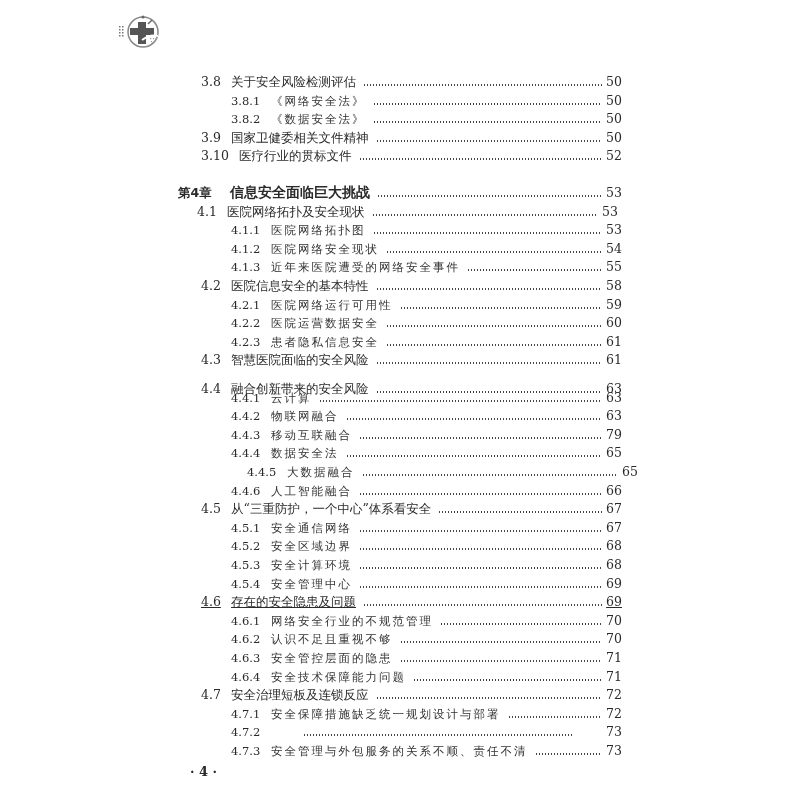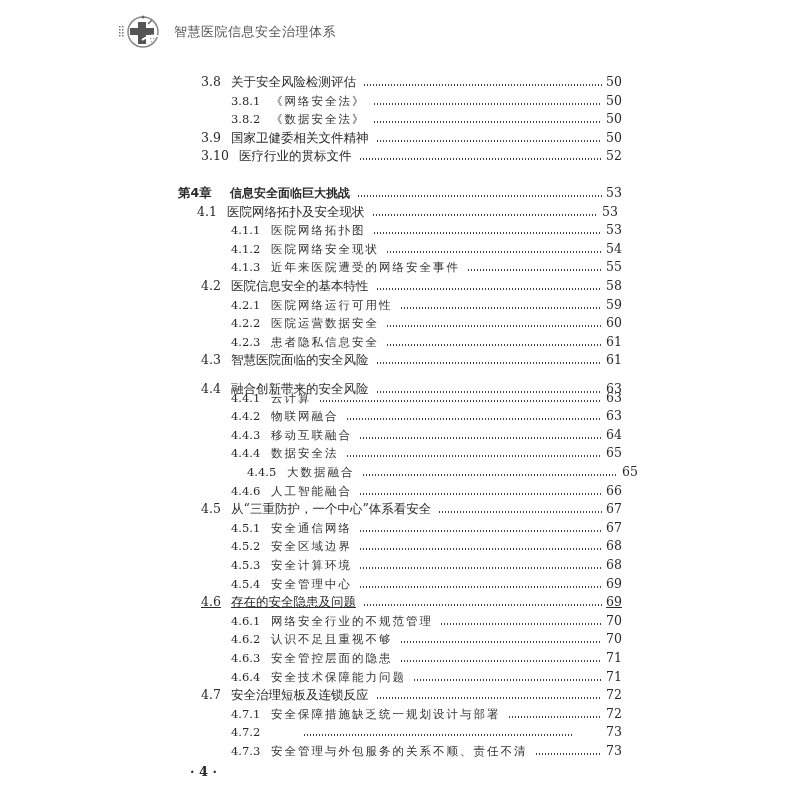--- a/index.html
+++ b/index.html
@@ -10,21 +10,21 @@
   .toc { position: absolute; left: 0; top: 72px; width: 800px; }
   .row { position: absolute; height: 18px; display: flex; align-items: center; font-size: 12.5px; line-height: 18px; }
   .row .num { white-space: nowrap; }
   .row .title { white-space: nowrap; padding-right: 3px; }
   .row .leader { flex: 1; height: 2px; margin: 0 4px; align-self: center; background-image: radial-gradient(circle, #444 0.7px, transparent 0.9px); background-size: 3px 2px; background-repeat: repeat-x; position: relative; top: 3px; }
   .row .page { width: 16px; text-align: right; font-size: 12.5px; }
   .lvl2 .num { width: 30px; }
   .lvl3 .num { width: 40px; font-size: 11.5px; }
   .lvl3 .title { font-size: 11.5px; letter-spacing: 2px; font-family: "DejaVu Sans", "Liberation Sans", sans-serif; color: #333; }
   .chapter .num { font-weight: bold; font-family: "DejaVu Sans", "Liberation Sans", sans-serif; width: 52px; font-size: 12.5px; }
-  .chapter .title { font-weight: bold; font-family: Liberation Sans, sans-serif; font-size: 12px; }
+  .chapter .title { font-weight: bold; font-family: Liberation Mono, monospace; font-size: 14px; }
   .footer-page { position: absolute; left: 190px; top: 764px; font-size: 13px; font-weight: bold; }
 </style>
 </head>
 <body>
 
 <div class="header">
   <div class="logo">
     <svg width="52" height="36" viewBox="0 0 52 36">
       <g fill="#777">
         <rect x="1" y="12" width="1.5" height="1.5"></rect>
@@ -43,21 +43,20 @@
       <circle cx="25" cy="3" r="1.5" fill="#666"></circle>
       <g fill="#999">
           <rect x="32" y="24" width="1.2" height="1.2"></rect>
           <rect x="35" y="24" width="1.2" height="1.2"></rect>
           <rect x="38" y="24" width="1.2" height="1.2"></rect>
           <rect x="33" y="27" width="1.2" height="1.2"></rect>
           <rect x="36" y="27" width="1.2" height="1.2"></rect>
         </g>
     </svg>
   </div>
-  <span class="header-title">智慧医院信息安全治理体系</span>
 </div>
 
 <div class="toc" id="toc">
     <div class="row lvl2" style="left: 201px; width: 421px; top: 1px;">
       <span class="num">3.8</span>
       <span class="title">关于安全风险检测评估</span>
       <span class="leader"></span>
       <span class="page">50</span>
     </div>
     <div class="row lvl3" style="left: 231px; width: 391px; top: 19.6px;">
@@ -159,21 +158,21 @@
     <div class="row lvl3" style="left: 231px; width: 391px; top: 335.2px;">
       <span class="num">4.4.2</span>
       <span class="title">物联网融合</span>
       <span class="leader"></span>
       <span class="page">63</span>
     </div>
     <div class="row lvl3" style="left: 231px; width: 391px; top: 353.8px;">
       <span class="num">4.4.3</span>
       <span class="title">移动互联融合</span>
       <span class="leader"></span>
-      <span class="page">64</span>
+      <span class="page">79</span>
     </div>
     <div class="row lvl3" style="left: 231px; width: 391px; top: 372.4px;">
       <span class="num">4.4.4</span>
       <span class="title">数据安全法</span>
       <span class="leader"></span>
       <span class="page">65</span>
     </div>
     <div class="row lvl3" style="left: 247px; width: 391px; top: 391px;">
       <span class="num">4.4.5</span>
       <span class="title">大数据融合</span>

